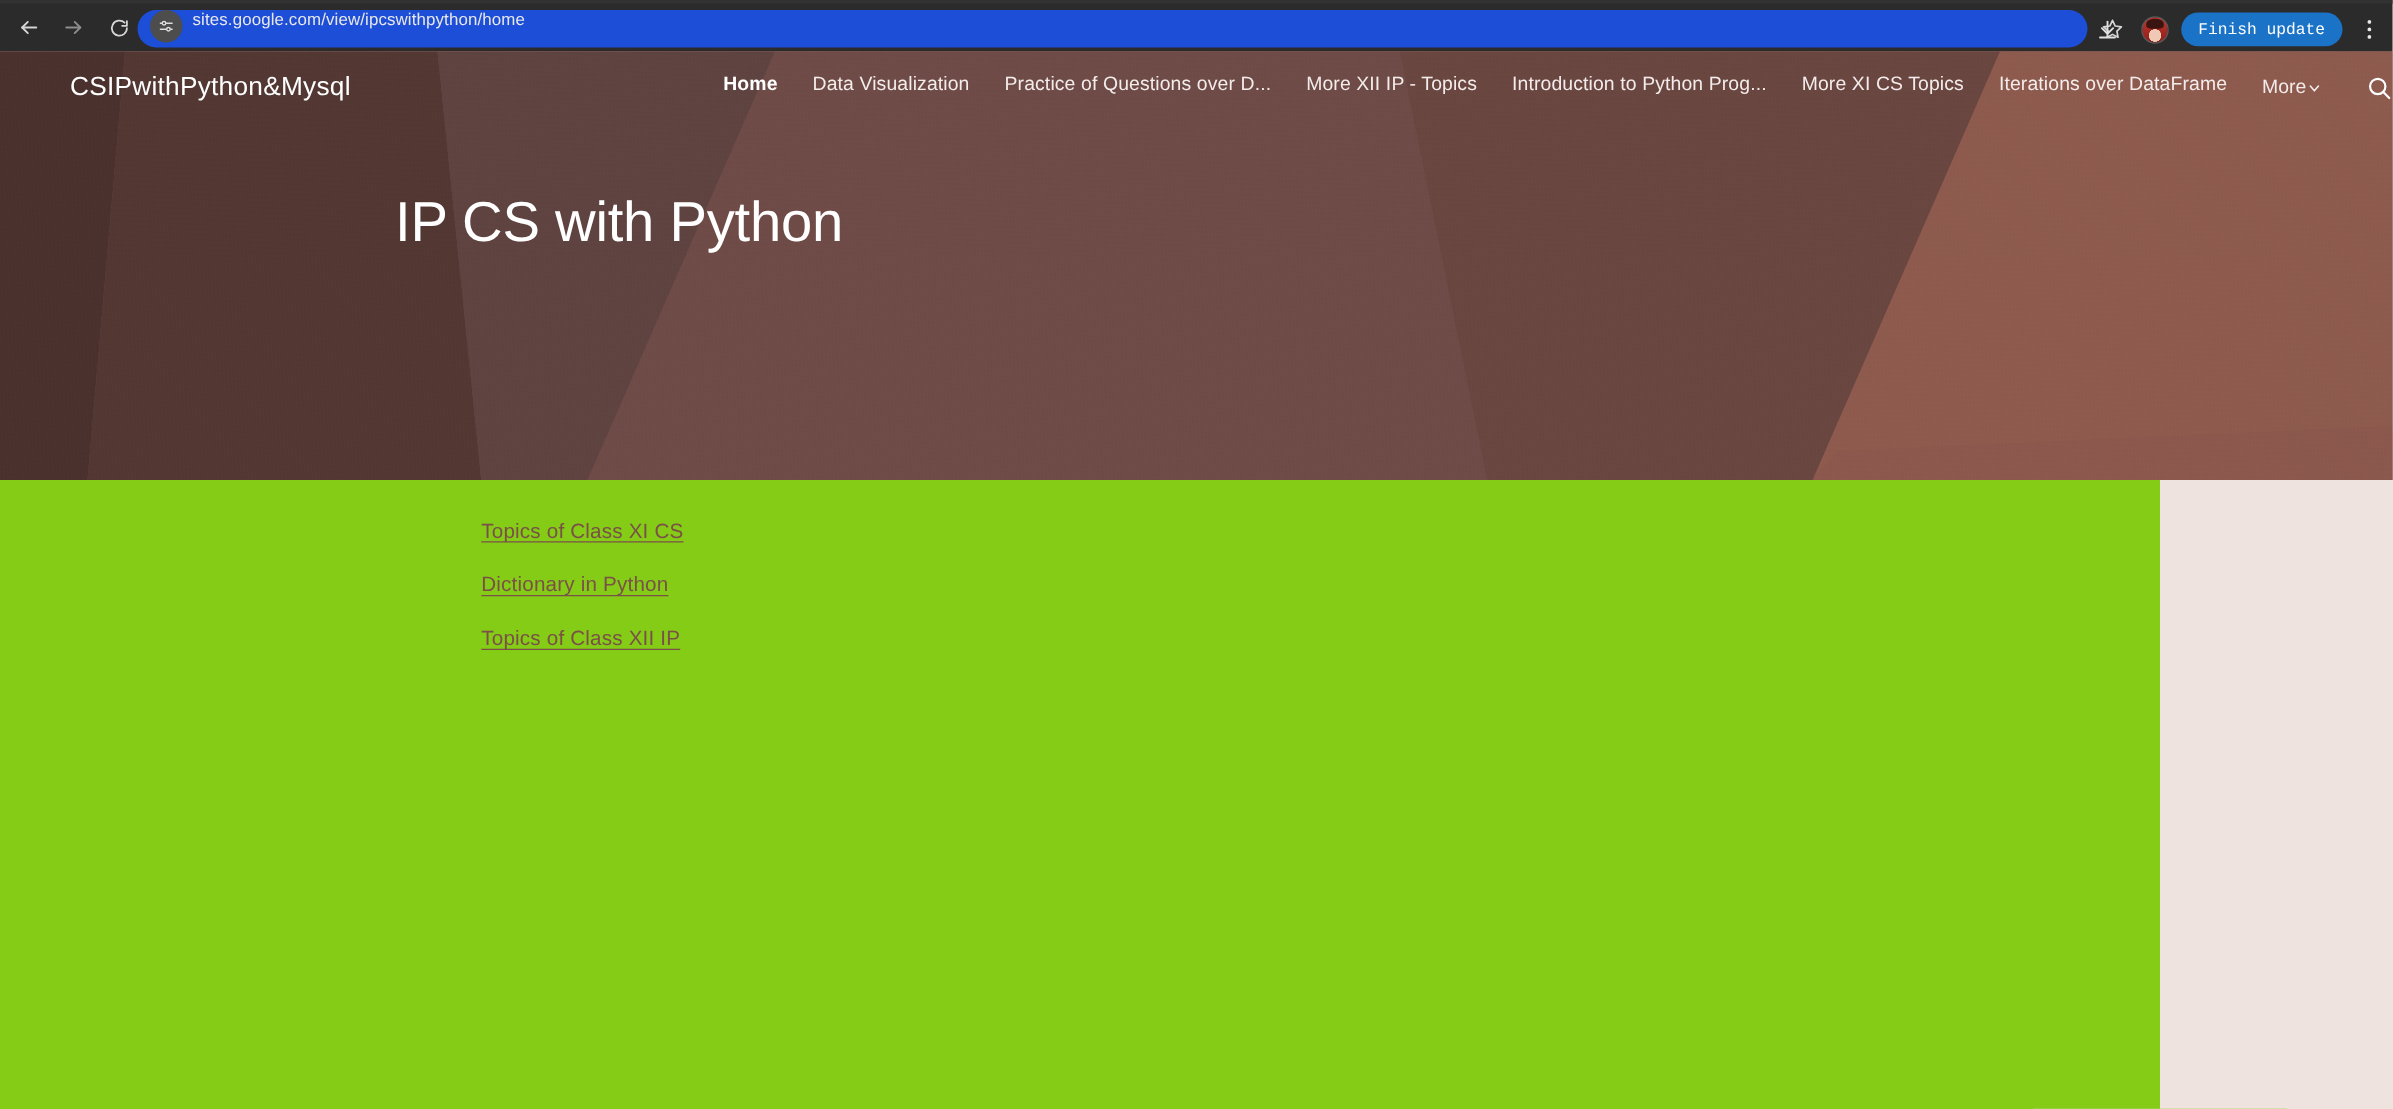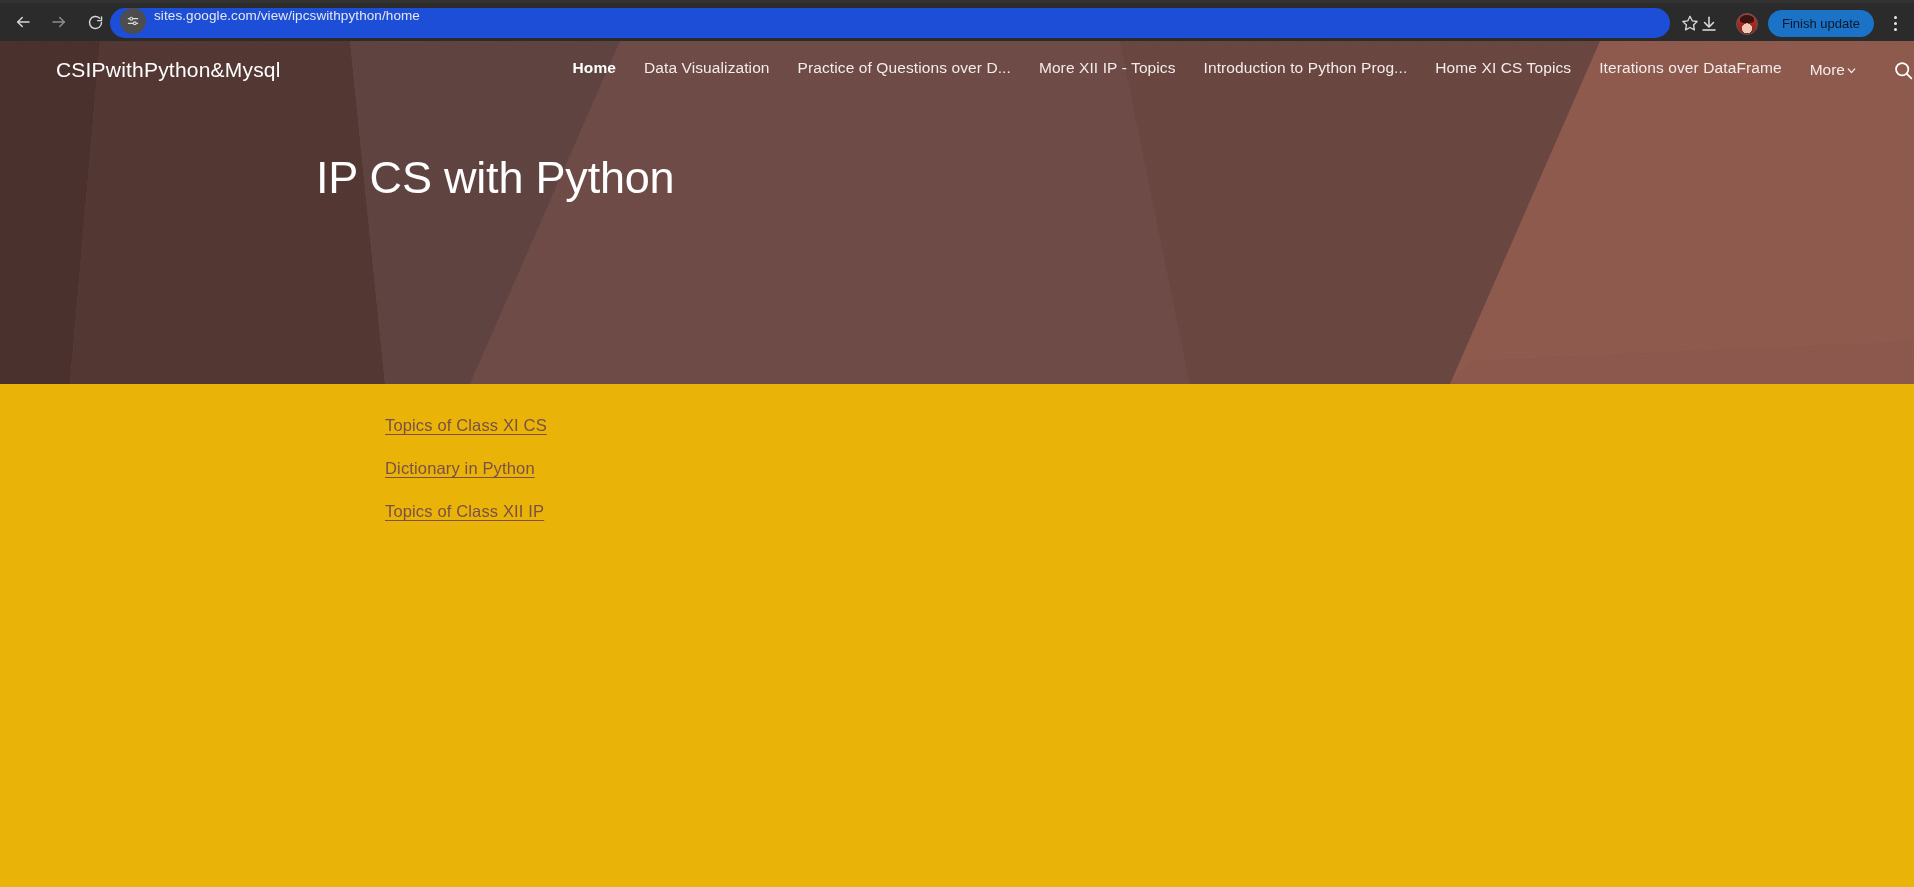--- a/index.html
+++ b/index.html
@@ -112,27 +112,27 @@
   .avatar::after {
     content: "";
     position: absolute;
     left: 3px; right: 3px; top: 1px;
     height: 8px;
     border-radius: 50% 50% 30% 30%;
     background: #3a1410;
   }
   .finish-update-btn {
     background: #1a73c7;
-    color: #0f172a;
+    color: #ffffff;
     font-size: 13px;
     padding: 6px 14px;
     border-radius: 14px;
     border: none;
     cursor: pointer;
-    font-family: Liberation Sans, sans-serif;
+    font-family: Liberation Mono, monospace;
     white-space: nowrap;
   }
   .kebab {
     width: 22px;
     height: 30px;
     display: flex;
     flex-direction: column;
     align-items: center;
     justify-content: center;
     gap: 3px;
@@ -240,23 +240,23 @@
     letter-spacing: -0.2px;
     z-index: 4;
     white-space: nowrap;
   }
 
   
   .page-body {
     position: absolute;
     top: 384px;
     left: 0;
-    width: 1914px;
+    width: 1728px;
     height: 503px;
-    background: #eab308;
+    background: #84cc16;
   }
   .link-list {
     position: absolute;
     left: 385px;
     top: 32px;
   }
   .body-link {
     display: block;
     color: #7a5048;
     font-size: 16.5px;
@@ -346,21 +346,21 @@
 
 <div class="site-header">
   <div class="site-title">CSIPwithPython&amp;Mysql</div>
 
   <nav class="site-nav">
     <div class="nav-item active">Home</div>
     <div class="nav-item">Data Visualization</div>
     <div class="nav-item">Practice of Questions over D...</div>
     <div class="nav-item">More XII IP - Topics</div>
     <div class="nav-item">Introduction to Python Prog...</div>
-    <div class="nav-item">Home XI CS Topics</div>
+    <div class="nav-item">More XI CS Topics</div>
     <div class="nav-item">Iterations over DataFrame</div>
 
     <div class="nav-more">
       <span>More</span>
       <svg width="13" height="13" viewBox="0 0 24 24" fill="none" stroke="#f3eceb" stroke-width="2.4" stroke-linecap="round" stroke-linejoin="round">
         <polyline points="6 9 12 16 18 9"></polyline>
       </svg>
     </div>
 
     <div class="search-btn">

